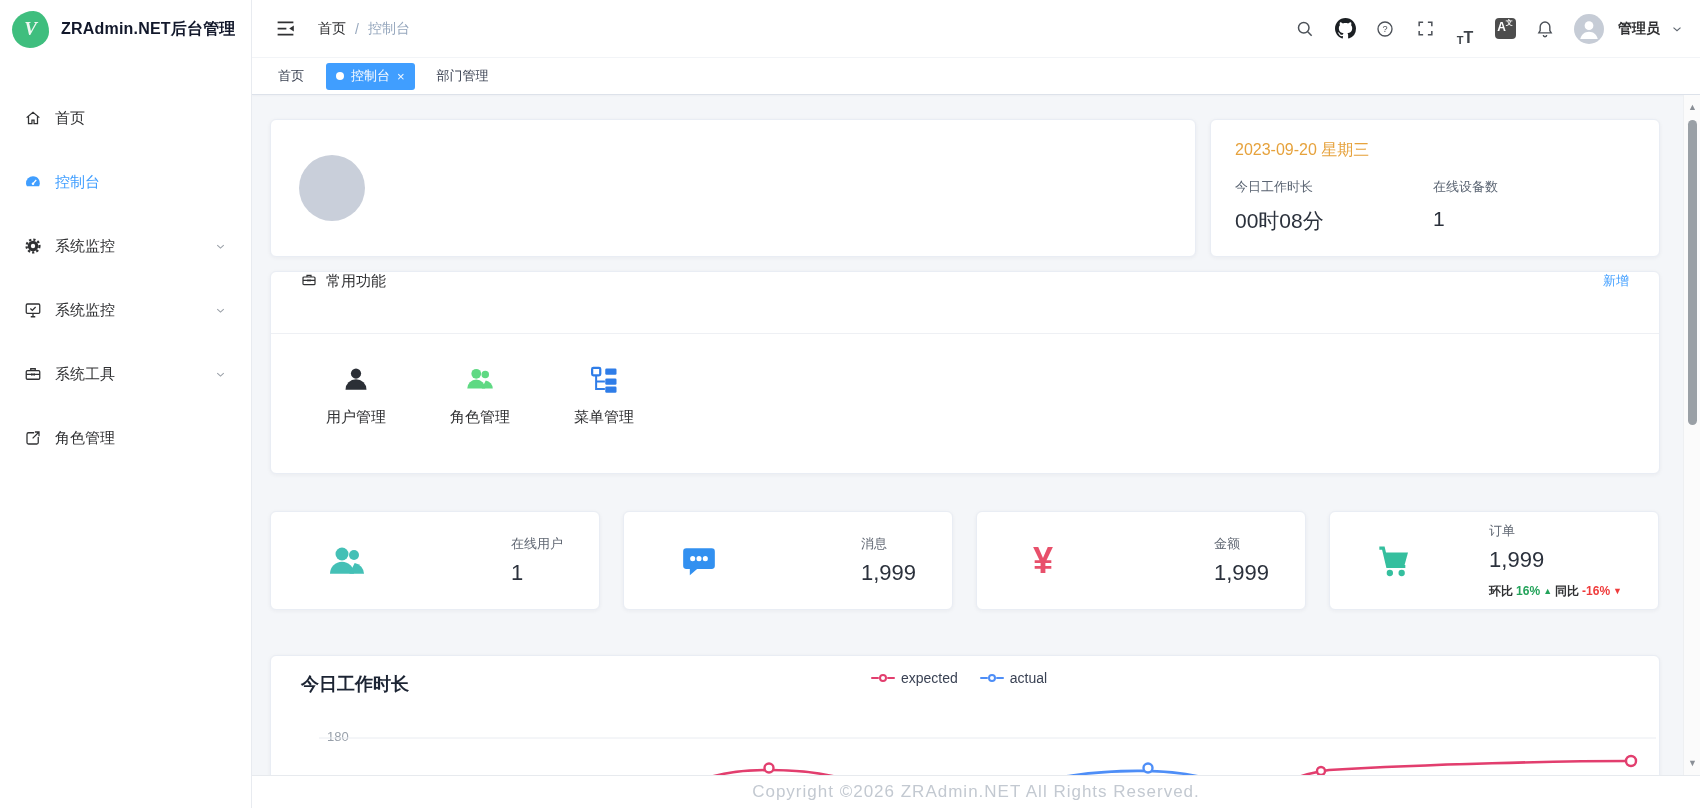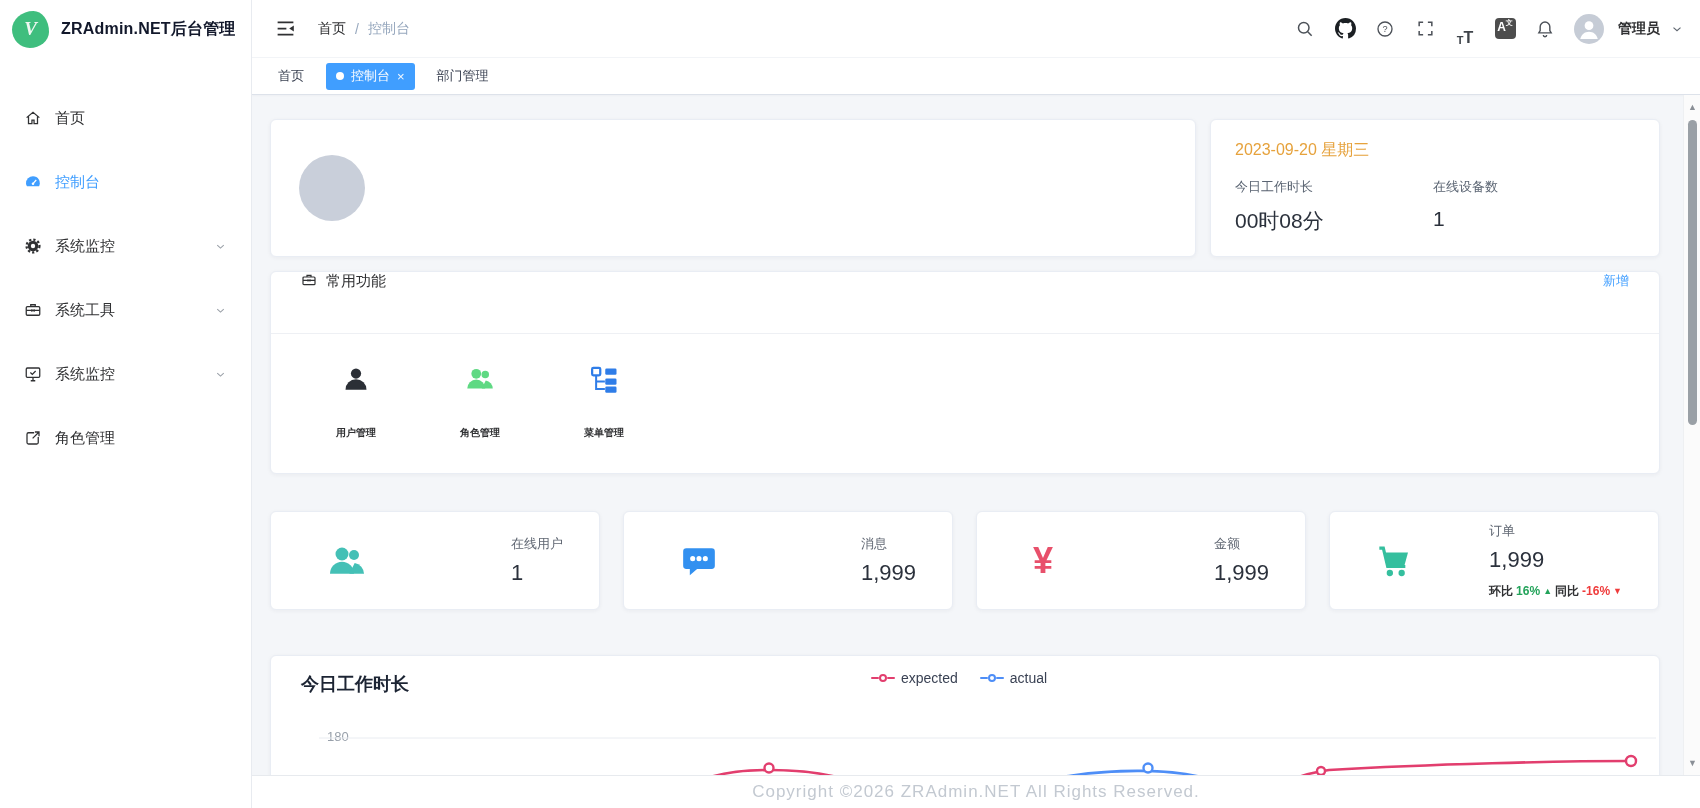--- a/index.html
+++ b/index.html
@@ -74,21 +74,21 @@
   .dc-value { font-size:21px; color:#2b313c; }
 
   
   #quick-card { left:18px; top:176px; width:1390px; height:203px; }
   .qc-header { height:62px; display:flex; align-items:flex-start; gap:9px; padding:0 30px; border-bottom:1px solid #eef0f4;
     font-size:15px; color:#303133; }
   .qc-add { margin-left:auto; color:#409eff; font-size:13px; cursor:pointer; }
   .qc-body { display:flex; gap:34px; padding:26px 0 0 40px; }
   .qc-item { width:90px; text-align:center; cursor:pointer; }
   .qc-item .qi-icon { height:34px; display:flex; align-items:flex-end; justify-content:center; }
-  .qc-item .qi-label { font-size:10px; color:#303133; margin-top:32px;font-weight:bold; }
+  .qc-item .qi-label { font-size:15px; color:#303133; margin-top:14px; }
 
   
   .stat-card { top:416px; height:99px; width:330px; display:flex; align-items:center; padding:0 36px 0 56px; }
   #stat-0 { left:18px; } #stat-1 { left:371px; } #stat-2 { left:724px; } #stat-3 { left:1077px; padding-left:44px;}
   .stat-icon { width:46px; display:flex; }
   .stat-text { margin-left:auto; }
   .st-label { font-size:13px; color:#5f6672; }
   .st-value { font-size:22px; color:#2b313c; margin-top:7px; }
   .st-trend { margin-top:10px; font-size:12px; font-weight:bold; color:#303133; display:flex; align-items:center; gap:3px; }
   .tr-up { color:#23a35a; } .tr-down { color:#ef3b3b; }
@@ -164,39 +164,39 @@
       <span>系统监控</span>
       <span class="chev">
         <svg width="13" height="13" viewBox="0 0 24 24" fill="none" stroke="#9aa0a8" stroke-width="2">
             <path d="M6 9.5l6 5.5 6-5.5"></path>
           </svg>
       </span>
     </div>
     <div class="menu-item">
       <span class="mi-icon">
         <svg width="18" height="18" viewBox="0 0 24 24" fill="none" stroke="#303133" stroke-width="1.7">
-            <rect x="3" y="7.5" width="18" height="11.5" rx="1.5"></rect>
-            <path d="M9 7.5V5h6v2.5M3 12.5h18M10.5 11v3.2M13.5 11v3.2"></path>
-          </svg>
-      </span>
-      <span>系统工具</span>
+            <rect x="3" y="4" width="18" height="12.5" rx="1.5"></rect>
+            <path d="M9 21h6M12 16.5V21M8.5 10l2.6 2.5 4.4-4.5"></path>
+          </svg>
+      </span>
+      <span>系统监控</span>
       <span class="chev">
         <svg width="13" height="13" viewBox="0 0 24 24" fill="none" stroke="#9aa0a8" stroke-width="2">
             <path d="M6 9.5l6 5.5 6-5.5"></path>
           </svg>
       </span>
     </div>
     <div class="menu-item">
       <span class="mi-icon">
         <svg width="18" height="18" viewBox="0 0 24 24" fill="none" stroke="#303133" stroke-width="1.7">
-            <rect x="3" y="4" width="18" height="12.5" rx="1.5"></rect>
-            <path d="M9 21h6M12 16.5V21M8.5 10l2.6 2.5 4.4-4.5"></path>
-          </svg>
-      </span>
-      <span>系统监控</span>
+            <rect x="3" y="7.5" width="18" height="11.5" rx="1.5"></rect>
+            <path d="M9 7.5V5h6v2.5M3 12.5h18M10.5 11v3.2M13.5 11v3.2"></path>
+          </svg>
+      </span>
+      <span>系统工具</span>
       <span class="chev">
         <svg width="13" height="13" viewBox="0 0 24 24" fill="none" stroke="#9aa0a8" stroke-width="2">
             <path d="M6 9.5l6 5.5 6-5.5"></path>
           </svg>
       </span>
     </div>
     <div class="menu-item">
       <span class="mi-icon">
         <svg width="18" height="18" viewBox="0 0 24 24" fill="none" stroke="#303133" stroke-width="1.7">
             <path d="M13.5 5H6a2 2 0 0 0-2 2v11a2 2 0 0 0 2 2h11a2 2 0 0 0 2-2v-7.5"></path>

